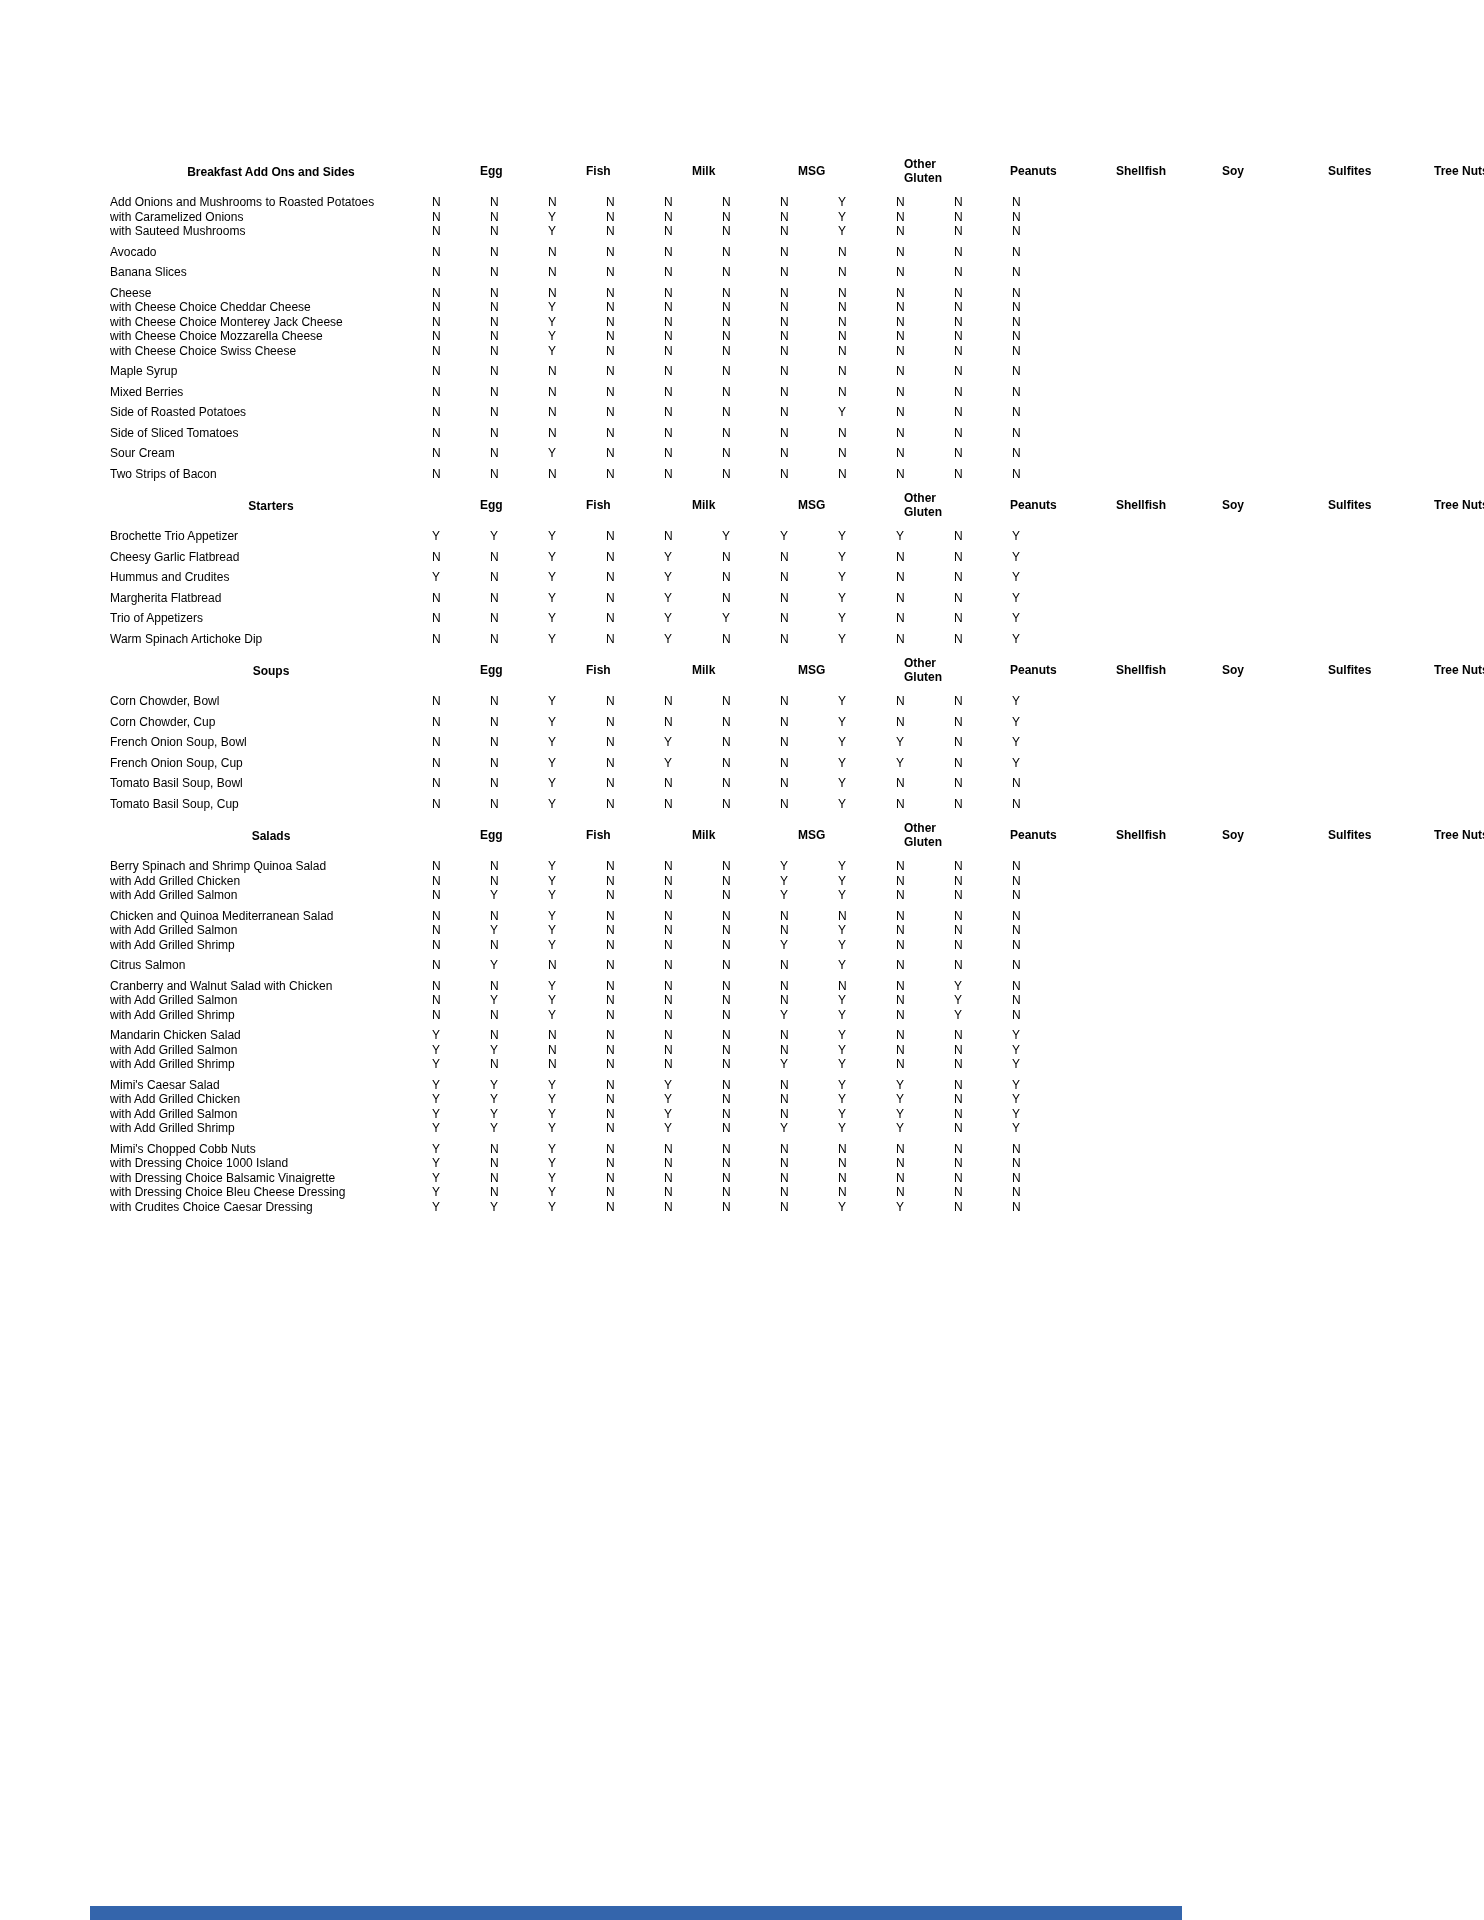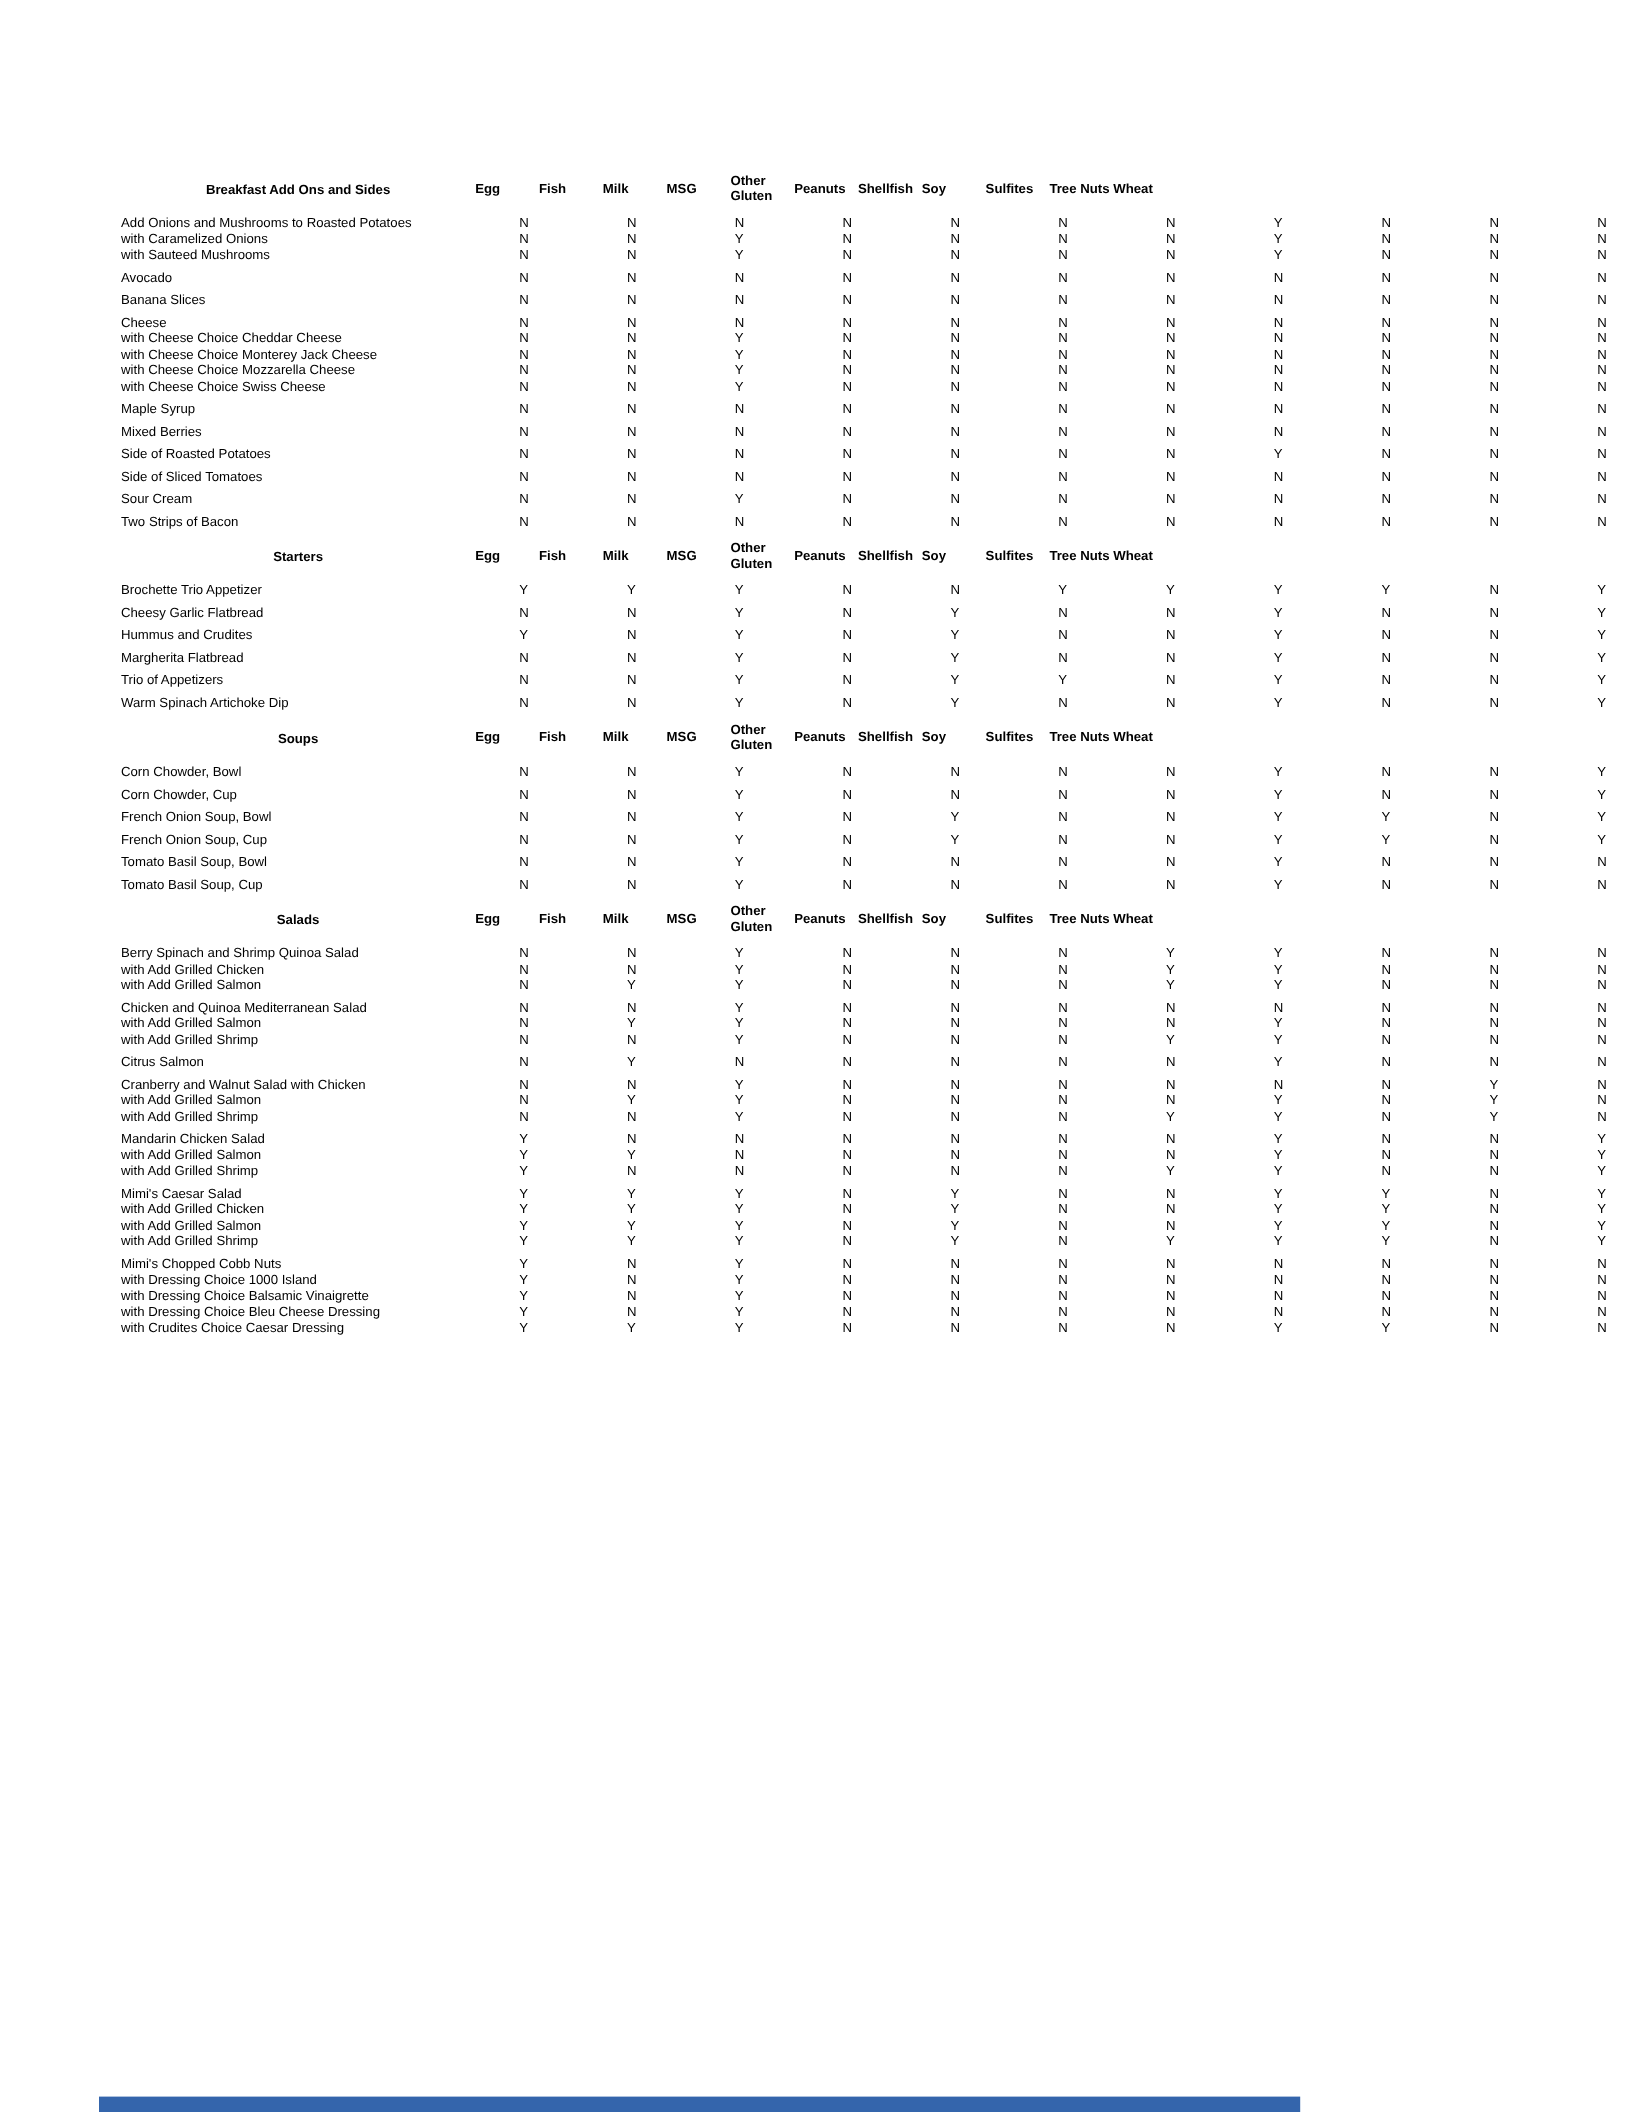--- a/index.html
+++ b/index.html
@@ -20,25 +20,25 @@
     width: 962px;
   }
   .row {
     display: grid;
     grid-template-columns: 322px repeat(11, 58px);
   }
   .header-row {
     height: 30px;
     align-items: center;
     margin-bottom: 8px;
+    gap: 48px;
   }
   .data-row {
     height: 14.5px;
     line-height: 14.5px;
-    gap: 40px;
   }
   .data-row.gap { margin-top: 6px; }
   .section { margin-top: 10px; }
   .section:first-child { margin-top: 0; }
   .cell { overflow: visible; }
   .label-cell {
     text-align: left;
     white-space: nowrap;
   }
   .section-title {

